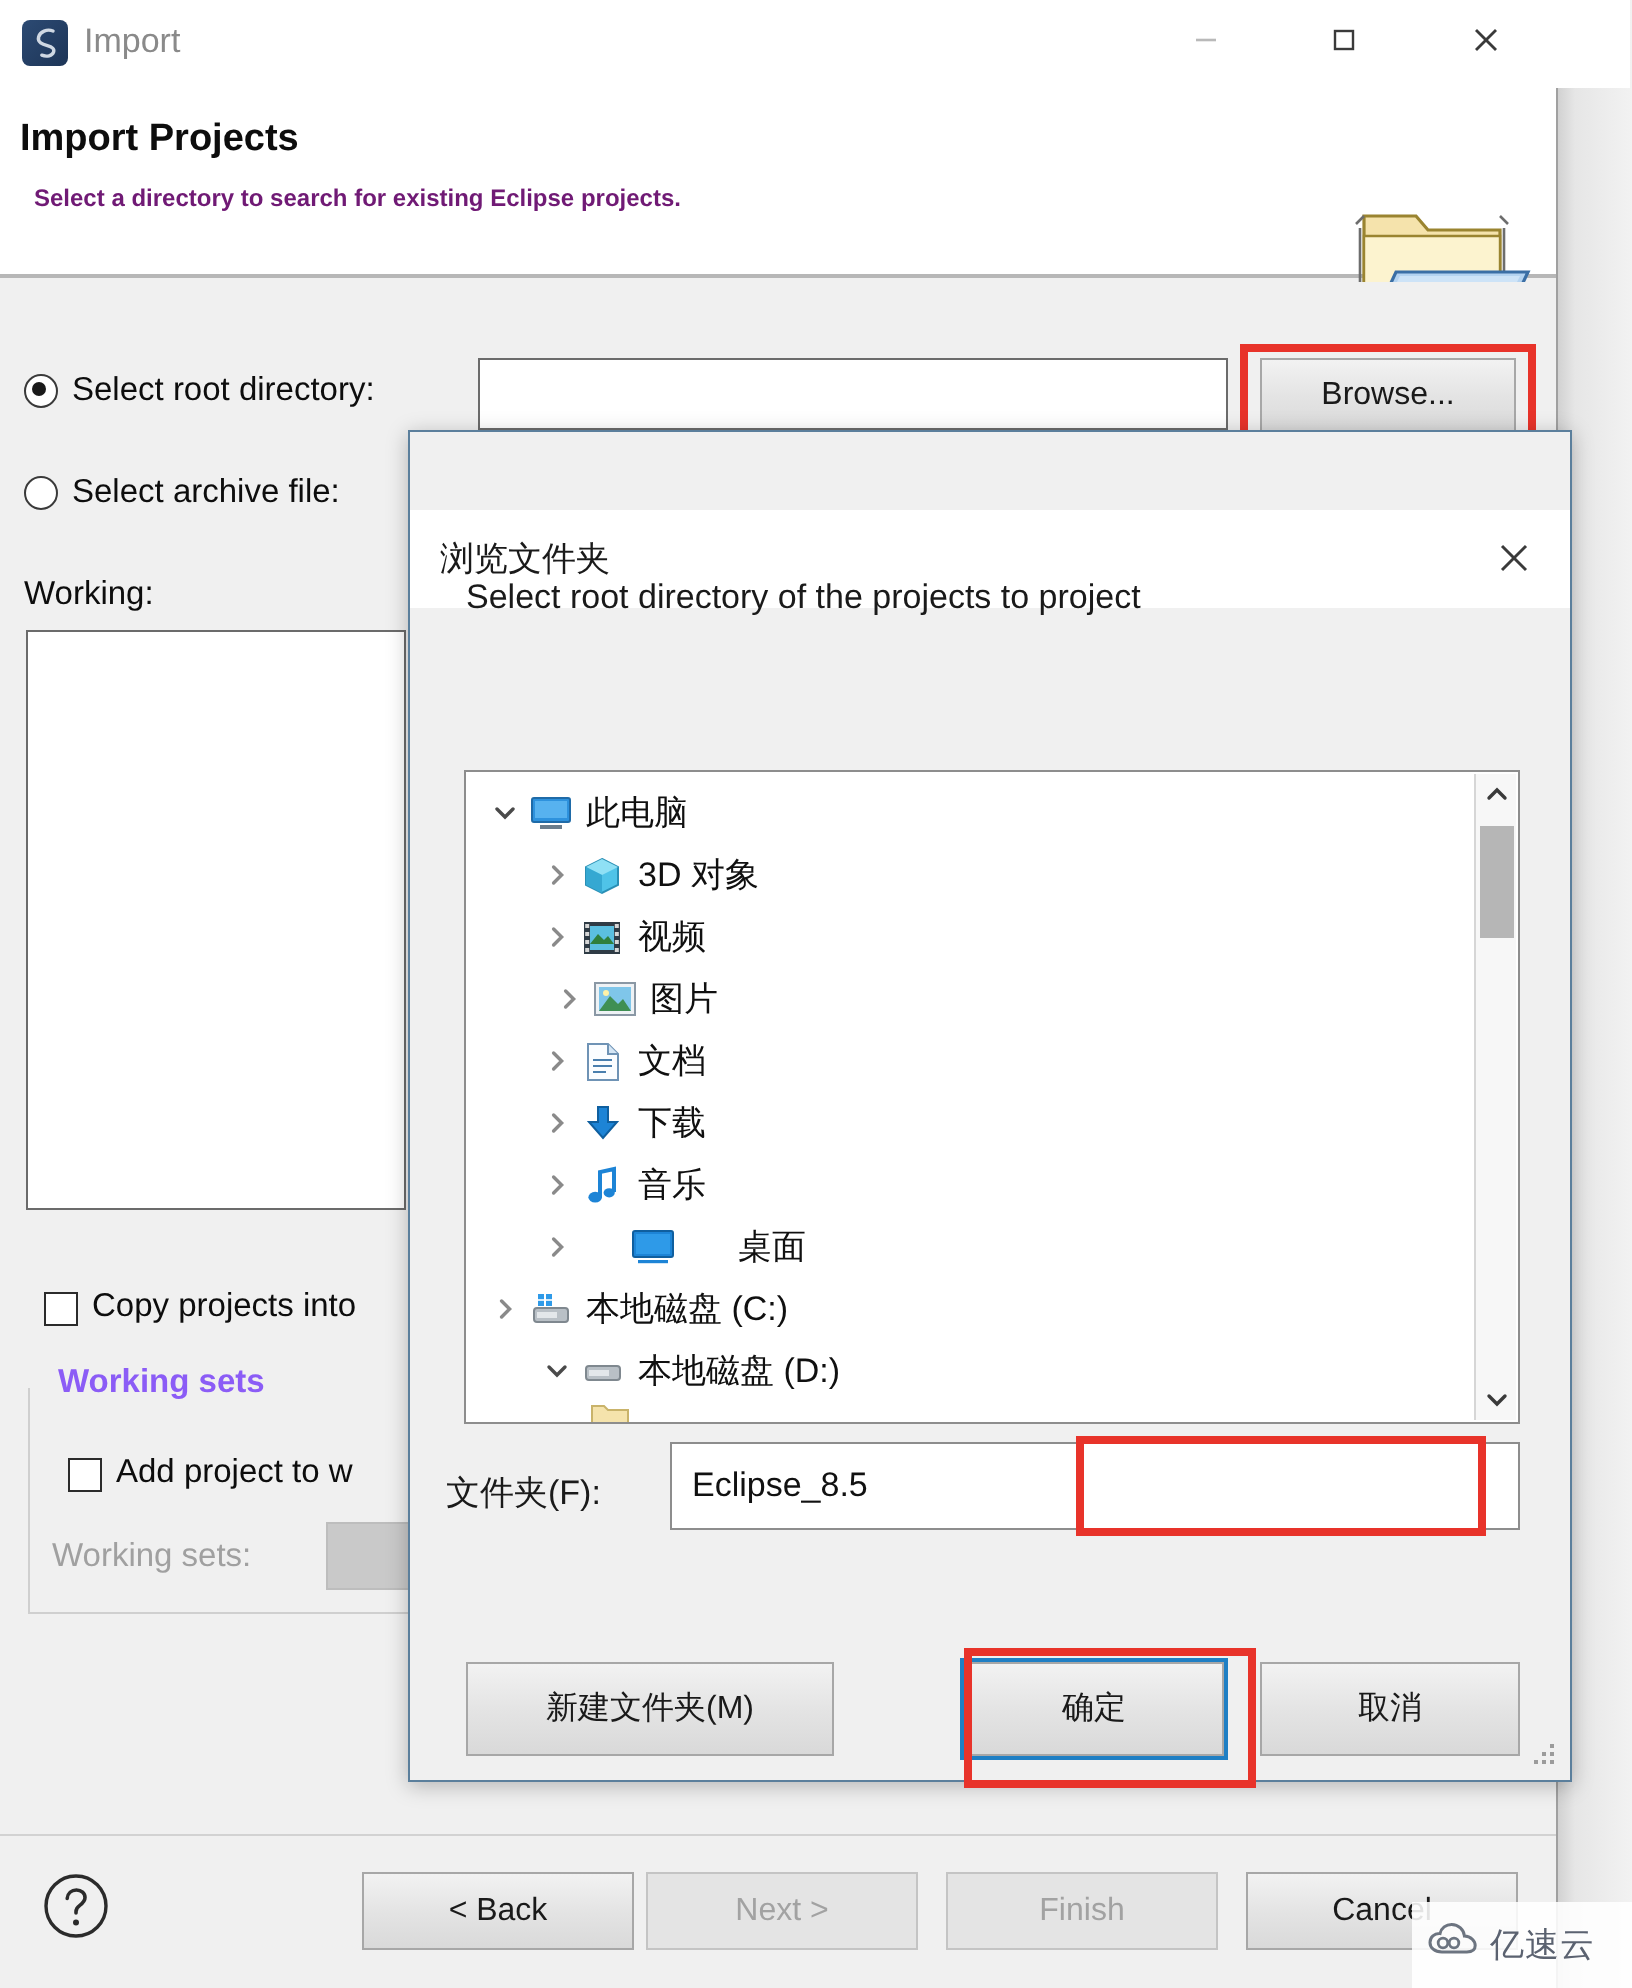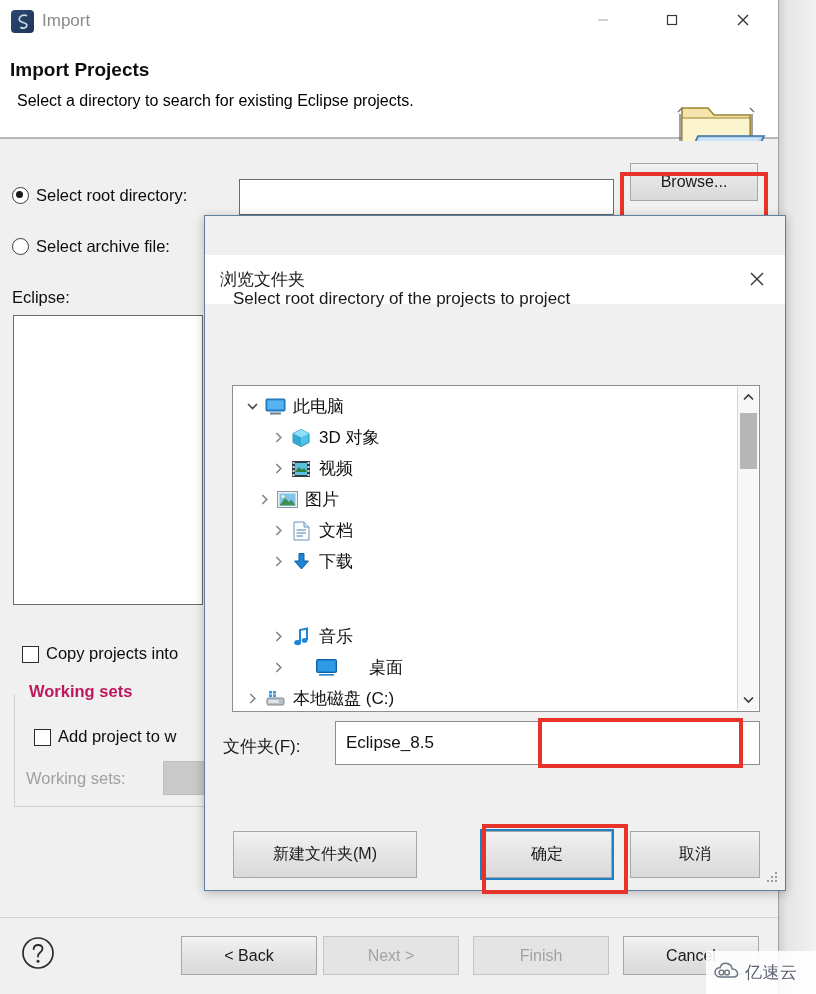--- a/index.html
+++ b/index.html
@@ -34,20 +34,21 @@
     height: 994px;
     background: #f0f0f0;
     border-right: 1px solid #a0a0a0;
     box-sizing: border-box;
   }
   .wizard-titlebar {
     position: absolute;
     left: 0; top: 0;
     width: 778px; height: 44px;
     background: #ffffff;
+    padding-left: 37px;
   }
   .wizard-app-icon {
     position: absolute;
     left: 11px; top: 10px;
     width: 23px; height: 23px;
     border-radius: 4px;
     background: linear-gradient(135deg, #2c4a73 0%, #1d3557 100%);
   }
   .wizard-app-icon svg { display:block; }
   .wizard-title {
@@ -82,23 +83,24 @@
     position: absolute;
     left: 10px; top: 15px;
     font-size: 19px;
     font-weight: bold;
     color: #0d0d0d;
     white-space: nowrap;
   }
   .wizard-subheading {
     position: absolute;
     left: 17px; top: 48px;
-    font-size: 16px;
-    color: #000000;
-    white-space: nowrap;
+    font-size: 12px;
+    color: #701a75;
+    white-space: nowrap;
+    font-weight: bold;
   }
   .wizard-banner-icon {
     position: absolute;
     left: 664px; top: 52px;
     width: 104px; height: 80px;
   }
 
   .wizard-body {
     position: absolute;
     left: 0; top: 141px;
@@ -197,21 +199,21 @@
   .group-box {
     position: absolute;
     border: 1px solid #cfcfcf;
     border-top: none;
     box-sizing: border-box;
   }
   .group-title {
     position: absolute;
     font-size: 16.5px;
     font-weight: bold;
-    color: #be185d;
+    color: #8b5cf6;
     background: #f0f0f0;
     padding: 0 3px;
     white-space: nowrap;
   }
   .muted-label {
     position: absolute;
     font-size: 16.5px;
     color: #a0a0a0;
     white-space: nowrap;
   }
@@ -459,29 +461,29 @@
       </span>
     </div>
 
     <div class="wizard-body">
 
       <div class="radio-row" style="left:12px; top:45px;">
         <span class="radio-outer checked"></span>
         <span class="radio-label">Select root directory:</span>
       </div>
       <div class="text-input" style="left:239px; top:38px; width:375px; height:36px;"></div>
-      <div class="btn" style="left:630px; top:22px; width:128px; height:38px;">Browse...</div>
+      <div class="btn" style="left:630px; top:38px; width:128px; height:38px;">Browse...</div>
       <div class="highlight-red" style="left:620px; top:31px; width:148px; height:52px;"></div>
 
       <div class="radio-row" style="left:12px; top:96px;">
         <span class="radio-outer"></span>
         <span class="radio-label">Select archive file:</span>
       </div>
 
-      <div class="section-label" style="left:12px; top:147px;">Eclipse:</div>
+      <div class="section-label" style="left:12px; top:147px;">Working:</div>
       <div class="listbox" style="left:13px; top:174px; width:190px; height:290px;"></div>
 
       <div class="checkbox-row" style="left:22px; top:503px;">
         <span class="checkbox-box"></span>
         <span class="checkbox-label">Copy projects into</span>
       </div>
 
       <div class="group-title" style="left:26px; top:541px;">Working sets</div>
       <div class="group-box" style="left:14px; top:553px; width:200px; height:113px;"></div>
 
@@ -577,21 +579,21 @@
                   <rect x="16.4" y="2" width="2" height="2"></rect>
                   <rect x="16.4" y="6" width="2" height="2"></rect>
                   <rect x="16.4" y="10" width="2" height="2"></rect>
                   <rect x="16.4" y="14" width="2" height="2"></rect>
                 </g>
             </svg>
           </span>
           <span class="tree-label">视频</span>
         </div>
 
-        <div class="tree-row" style="padding-left:20px;">
+        <div class="tree-row" style="padding-left:40px;">
           <span class="tree-chevron">
             <svg width="11" height="11" viewBox="0 0 11 11">
                 <path d="M3.8 1.5 L7.8 5.5 L3.8 9.5" fill="none" stroke="#8a8a8a" stroke-width="1.7" stroke-linecap="round"></path>
               </svg>
           </span>
           <span class="tree-icon">
             <svg width="21" height="17" viewBox="0 0 21 17">
               <rect x="0.5" y="0.5" width="20" height="16" fill="#eef2f5" stroke="#8a98a5"></rect>
               <rect x="2.5" y="2.5" width="16" height="12" fill="#7fc6ea"></rect>
               <path d="M2.5 14.5 L8 7 L12 11 L14.5 8.5 L18.5 14.5 Z" fill="#3f8f53"></path>
@@ -628,21 +630,21 @@
               </svg>
           </span>
           <span class="tree-icon">
             <svg width="19" height="19" viewBox="0 0 19 19">
               <path d="M7 1.5 L12 1.5 L12 9 L16.5 9 L9.5 17 L2.5 9 L7 9 Z" fill="#1d84d6" stroke="#0f5f9f"></path>
             </svg>
           </span>
           <span class="tree-label">下载</span>
         </div>
 
-        <div class="tree-row" style="padding-left:34px;margin-top:44px;">
+        <div class="tree-row" style="padding-left:34px;">
           <span class="tree-chevron">
             <svg width="11" height="11" viewBox="0 0 11 11">
                 <path d="M3.8 1.5 L7.8 5.5 L3.8 9.5" fill="none" stroke="#8a8a8a" stroke-width="1.7" stroke-linecap="round"></path>
               </svg>
           </span>
           <span class="tree-icon">
             <svg width="17" height="20" viewBox="0 0 17 20">
               <path d="M7 15.5 L7 3 L14 1.5 L14 13" fill="none" stroke="#1d84d6" stroke-width="2"></path>
               <ellipse cx="4.6" cy="15.6" rx="3.4" ry="2.7" fill="#1d84d6"></ellipse>
               <ellipse cx="11.6" cy="13.4" rx="2.8" ry="2.3" fill="#1d84d6"></ellipse>

